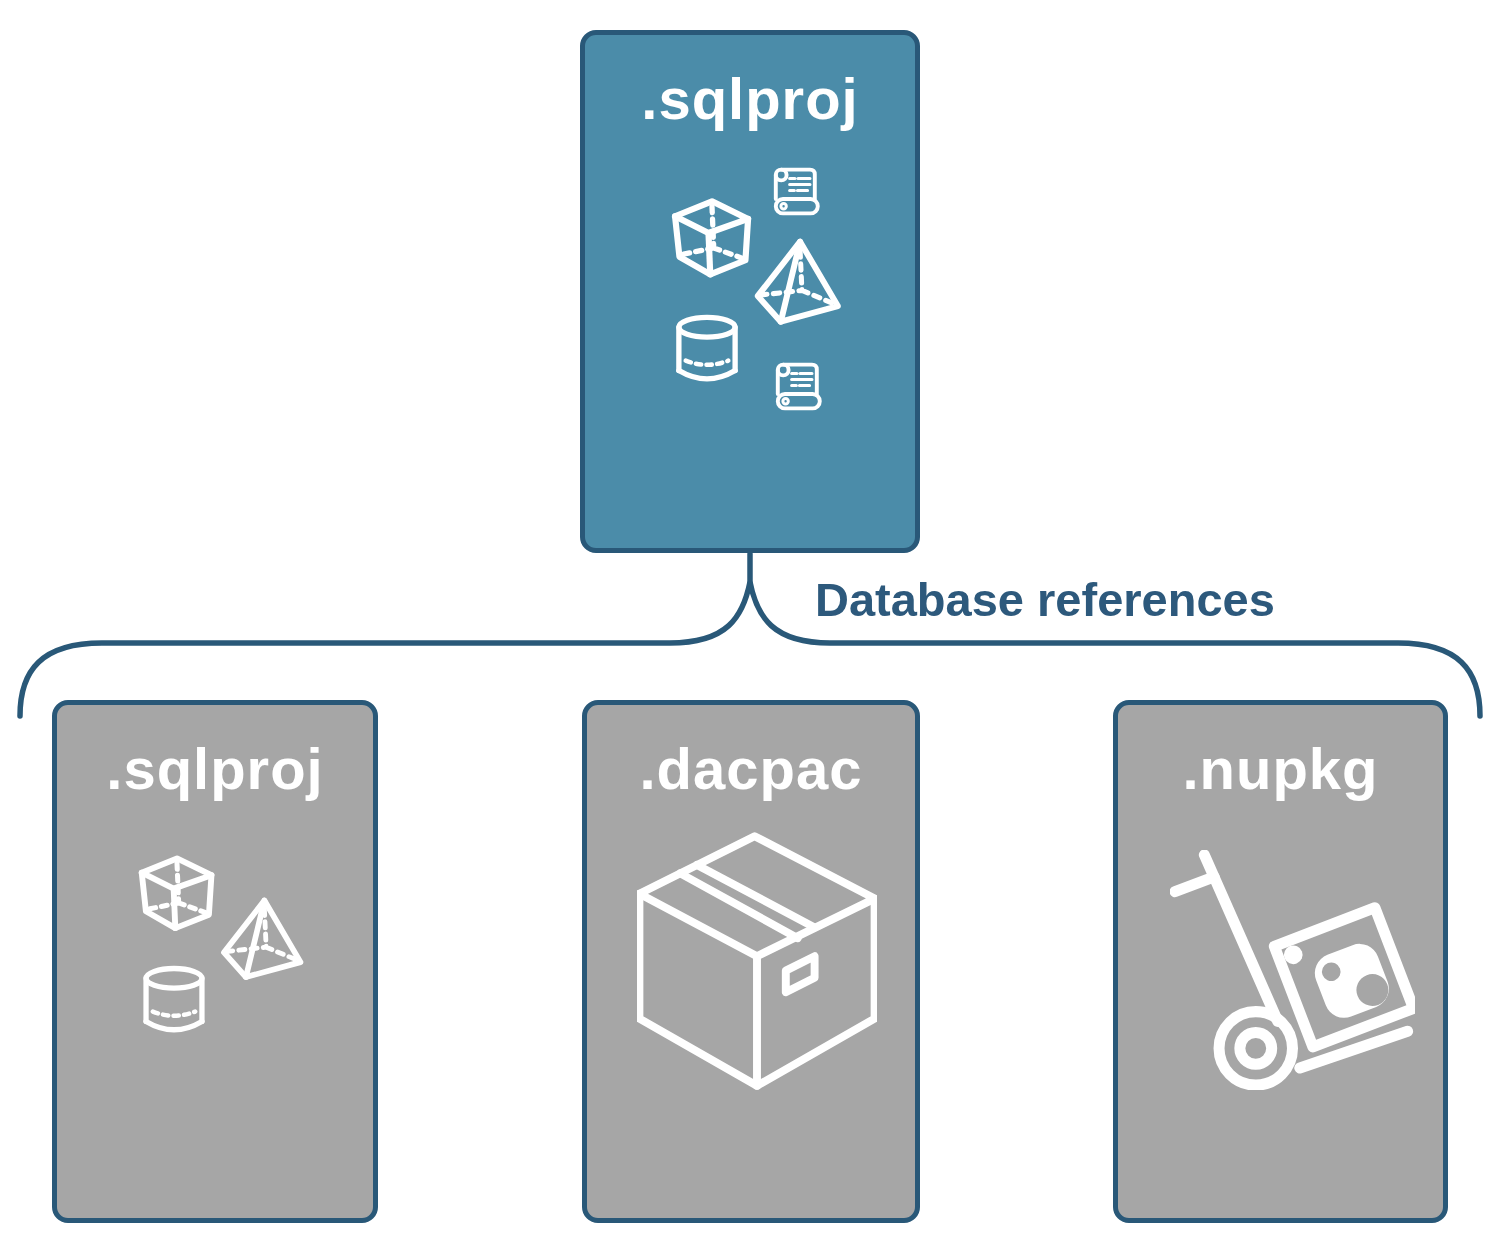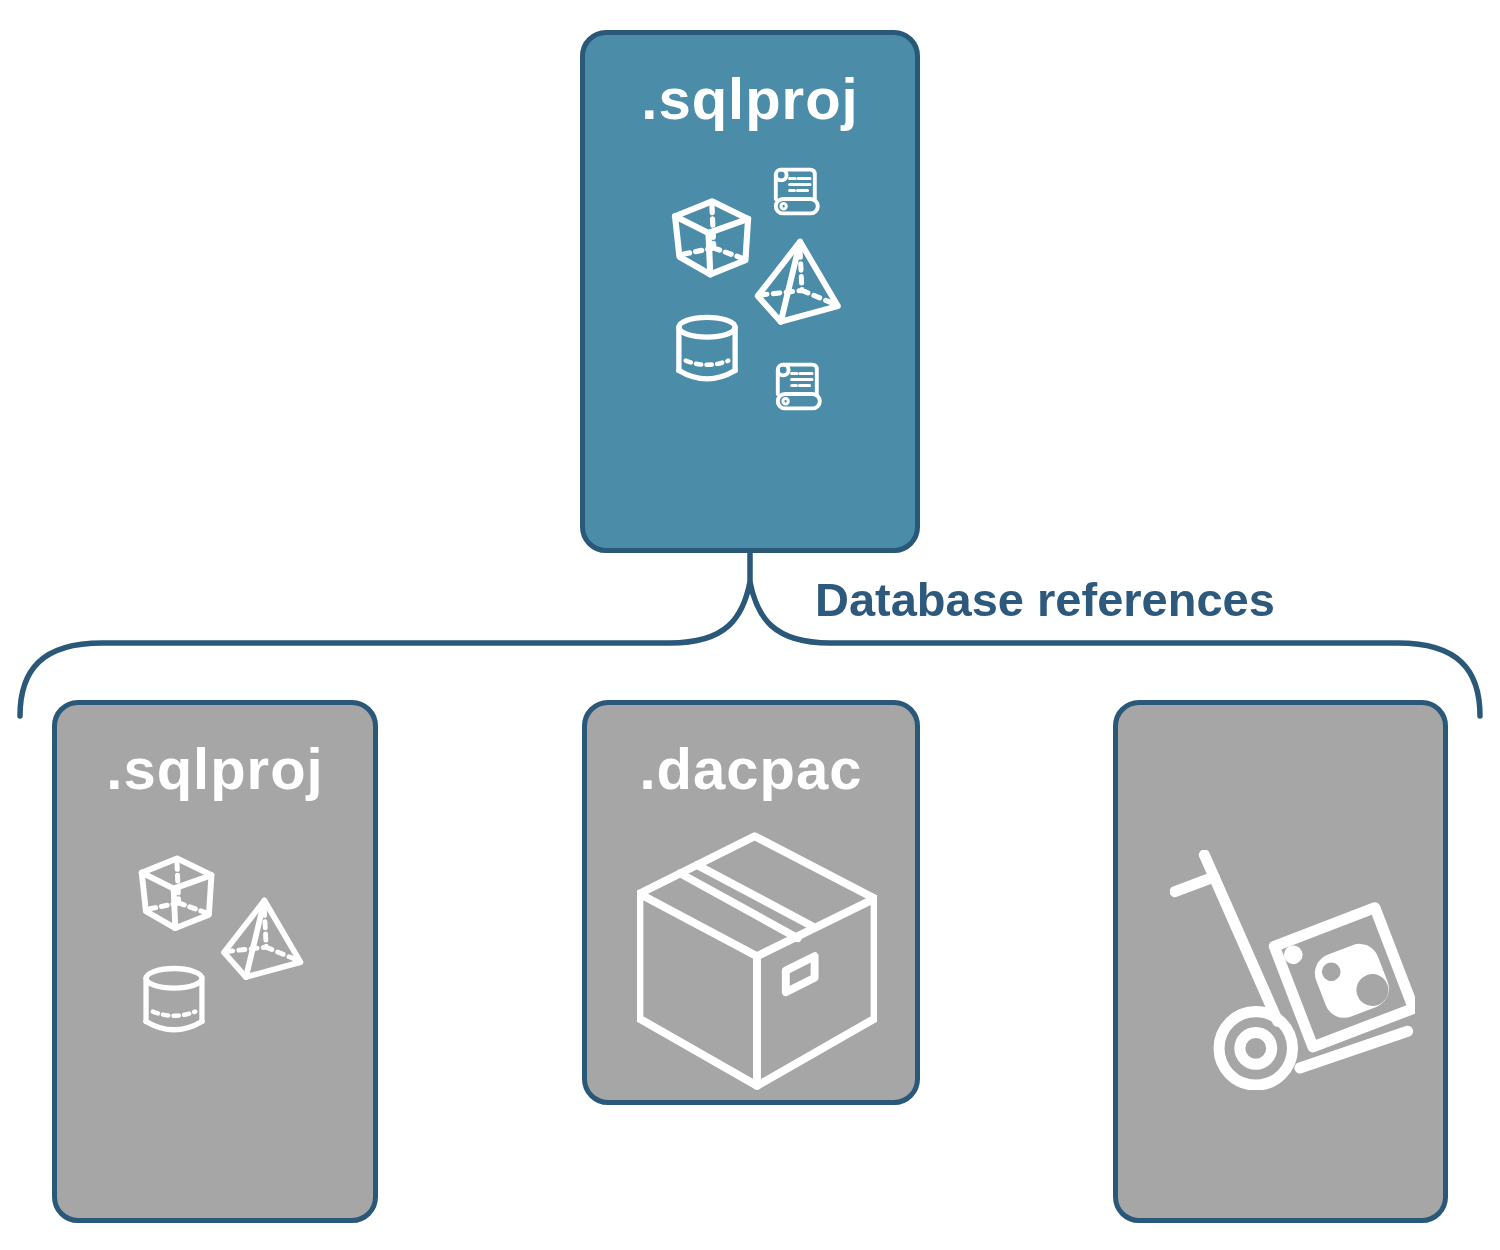--- a/index.html
+++ b/index.html
@@ -6,21 +6,21 @@
   body{
     width:1500px;height:1250px;position:relative;overflow:hidden;
     background:#ffffff;
     font-family:"Liberation Sans", sans-serif;
     --root-fill:#4B8CA9; --child-fill:#A6A6A6; --border:#295878;
     --title-text:#FFFFFF; --connector-text:#2D597C; --icon-stroke:#FFFFFF;
   }
   .node{
     position:absolute;
     border:5px solid var(--border);
-    border-radius:26px;
+    border-radius:16px;
     box-sizing:border-box;
   }
   .node.root{background:var(--root-fill);}
   .node.child{background:var(--child-fill);}
   .node-label{
     text-align:center;
     font-weight:bold;
     font-size:58px;
     letter-spacing:1px;
     color:var(--title-text);
@@ -123,35 +123,36 @@
   <div class="icon" style="left:83px;top:258px;width:68px;height:76px;">
     <svg viewBox="0 0 90 100">
       <ellipse class="lineart" cx="45" cy="20" rx="37" ry="13" stroke-width="7"></ellipse>
       <path class="lineart" stroke-width="7" d="M8,20 L8,77 M82,20 L82,77"></path>
       <path class="lineart" stroke-width="7" d="M8,77 Q45,99 82,77"></path>
       <path class="dashedart" stroke-width="6" d="M17,64 Q45,75 73,64"></path>
     </svg>
   </div>
 </div>
 
-<div class="node child" style="left:582px;top:700px;width:338px;height:405px;">
+<div class="node child" style="left:582px;top:700px;width:338px;height:523px;">
   <div class="node-label">.dacpac</div>
 
   <div class="icon" style="left:50px;top:125px;width:240px;height:262px;">
     <svg viewBox="0 0 100 108">
       <path class="lineart" stroke-width="3.3" d="M49,2 L1,26 L50,52 L99,28 Z"></path>
       <path class="lineart" stroke-width="3.3" d="M1,26 L1,78 L50,106 L99,78 L99,28"></path>
       <path class="lineart" stroke-width="3.3" d="M50,52 L50,106"></path>
       <path class="lineart" stroke-width="3.3" d="M25,14 L74,40 M18,17.5 L67,44.5"></path>
       <path class="lineart" stroke-width="3.3" d="M62,67 L62,58 L74,52 L74,61 Z"></path>
     </svg>
   </div>
 </div>
 
 <div class="node child" style="left:1113px;top:700px;width:335px;height:523px;">
+  <div class="node-label">.nupkg</div>
 
   <div class="icon" style="left:52px;top:145px;width:245px;height:240px;">
     <svg viewBox="0 0 100 98">
       <line class="lineart" stroke-width="4.5" x1="2" y1="17" x2="18" y2="11"></line>
       <line class="lineart" stroke-width="4.5" x1="14" y1="2" x2="44" y2="70"></line>
       <circle class="lineart" stroke-width="4.5" cx="35" cy="81" r="15"></circle>
       <circle class="lineart" stroke-width="4.5" cx="35" cy="81" r="6.5"></circle>
       <line class="lineart" stroke-width="4.5" x1="53" y1="89" x2="97" y2="74"></line>
       <g transform="rotate(-21 71 52)">
         <rect class="lineart" stroke-width="4.5" x="49" y="30" width="44" height="44"></rect>

